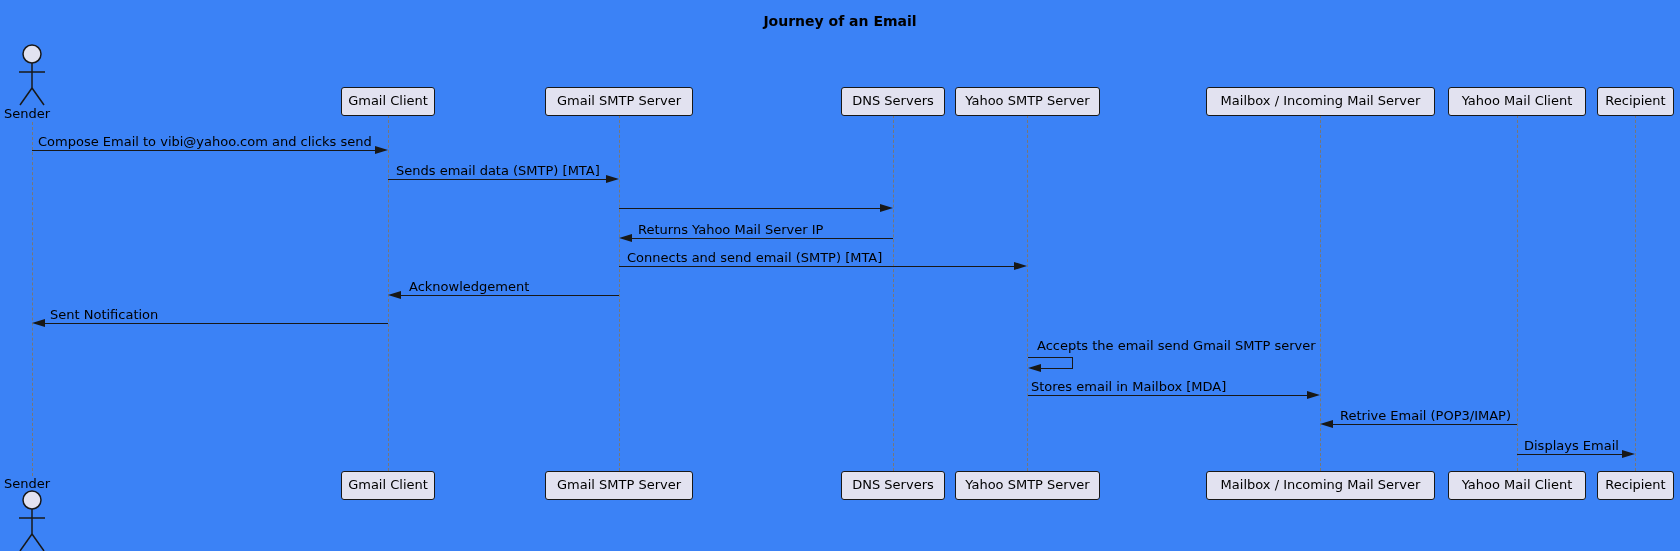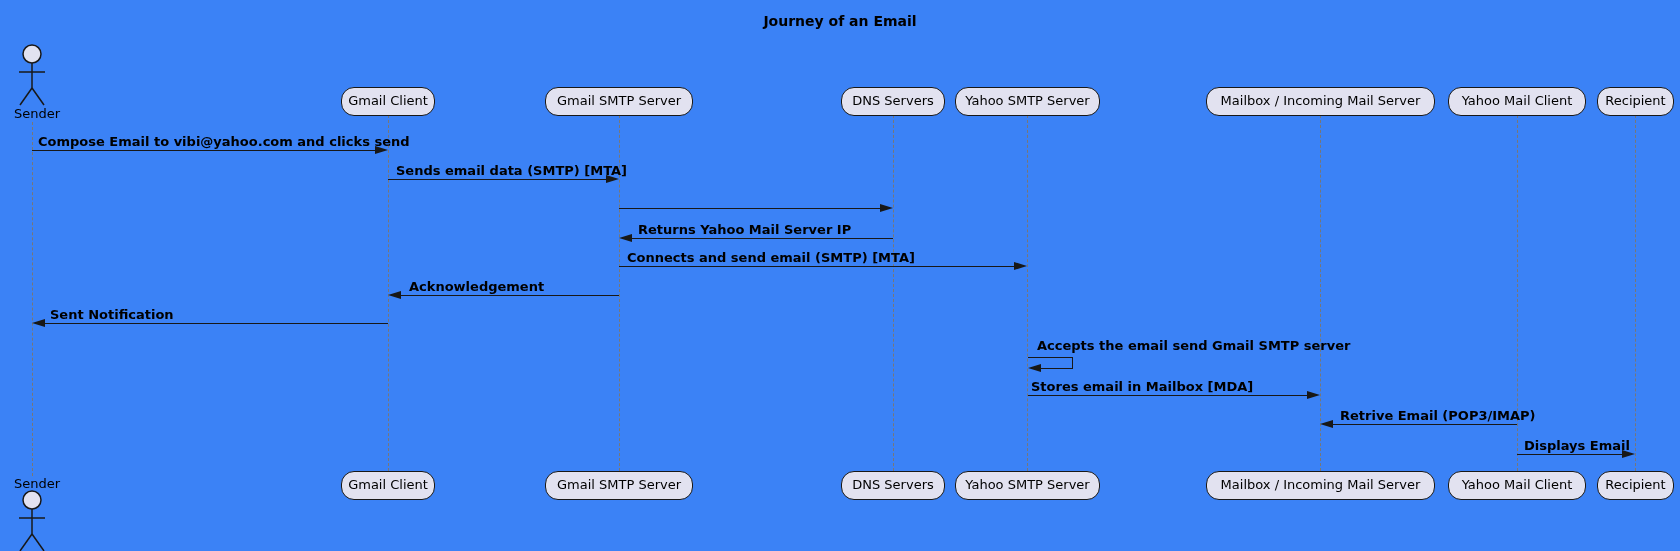--- a/index.html
+++ b/index.html
@@ -6,31 +6,31 @@
   #stage{
     position:relative;width:1680px;height:551px;overflow:hidden;
     font-family:"DejaVu Sans","Liberation Sans",sans-serif;color:#000;background:#3b82f6;
   }
   .title{
     position:absolute;left:0;top:13px;width:1680px;text-align:center;
     font-size:14px;font-weight:bold;white-space:nowrap;
   }
   .pbox{
     position:absolute;box-sizing:border-box;height:29px;
-    background:#E2E2F0;border:1.5px solid #181818;border-radius:13px;
+    background:#E2E2F0;border:1.5px solid #181818;border-radius:3px;
     font-size:13px;line-height:25px;text-align:center;white-space:nowrap;
   }
   .lifeline{position:absolute;width:0;border-left:1px dashed #777;}
   .mline{position:absolute;height:0;border-top:1px solid #181818;}
   .vline{position:absolute;width:0;border-left:1px solid #181818;}
-  .mlabel{position:absolute;font-size:13px;line-height:15px;white-space:nowrap;font-weight:bold;}
+  .mlabel{position:absolute;font-size:13px;line-height:15px;white-space:nowrap;}
   .arr{position:absolute;width:0;height:0;border-top:4.5px solid transparent;border-bottom:4.5px solid transparent;}
   .arr-r{border-left:13px solid #181818;}
   .arr-l{border-right:13px solid #181818;}
-  .alabel{position:absolute;font-size:13px;line-height:15px;text-align:right;white-space:nowrap;}
+  .alabel{position:absolute;font-size:13px;line-height:15px;text-align:left;white-space:nowrap;}
   svg.actor{position:absolute;overflow:visible;}
 </style>
 </head>
 <body>
 
 <div id="stage">
 
   <div class="title">Journey of an Email</div>
 
   <div class="lifeline" style="left:32px;top:122px;height:354px"></div>

